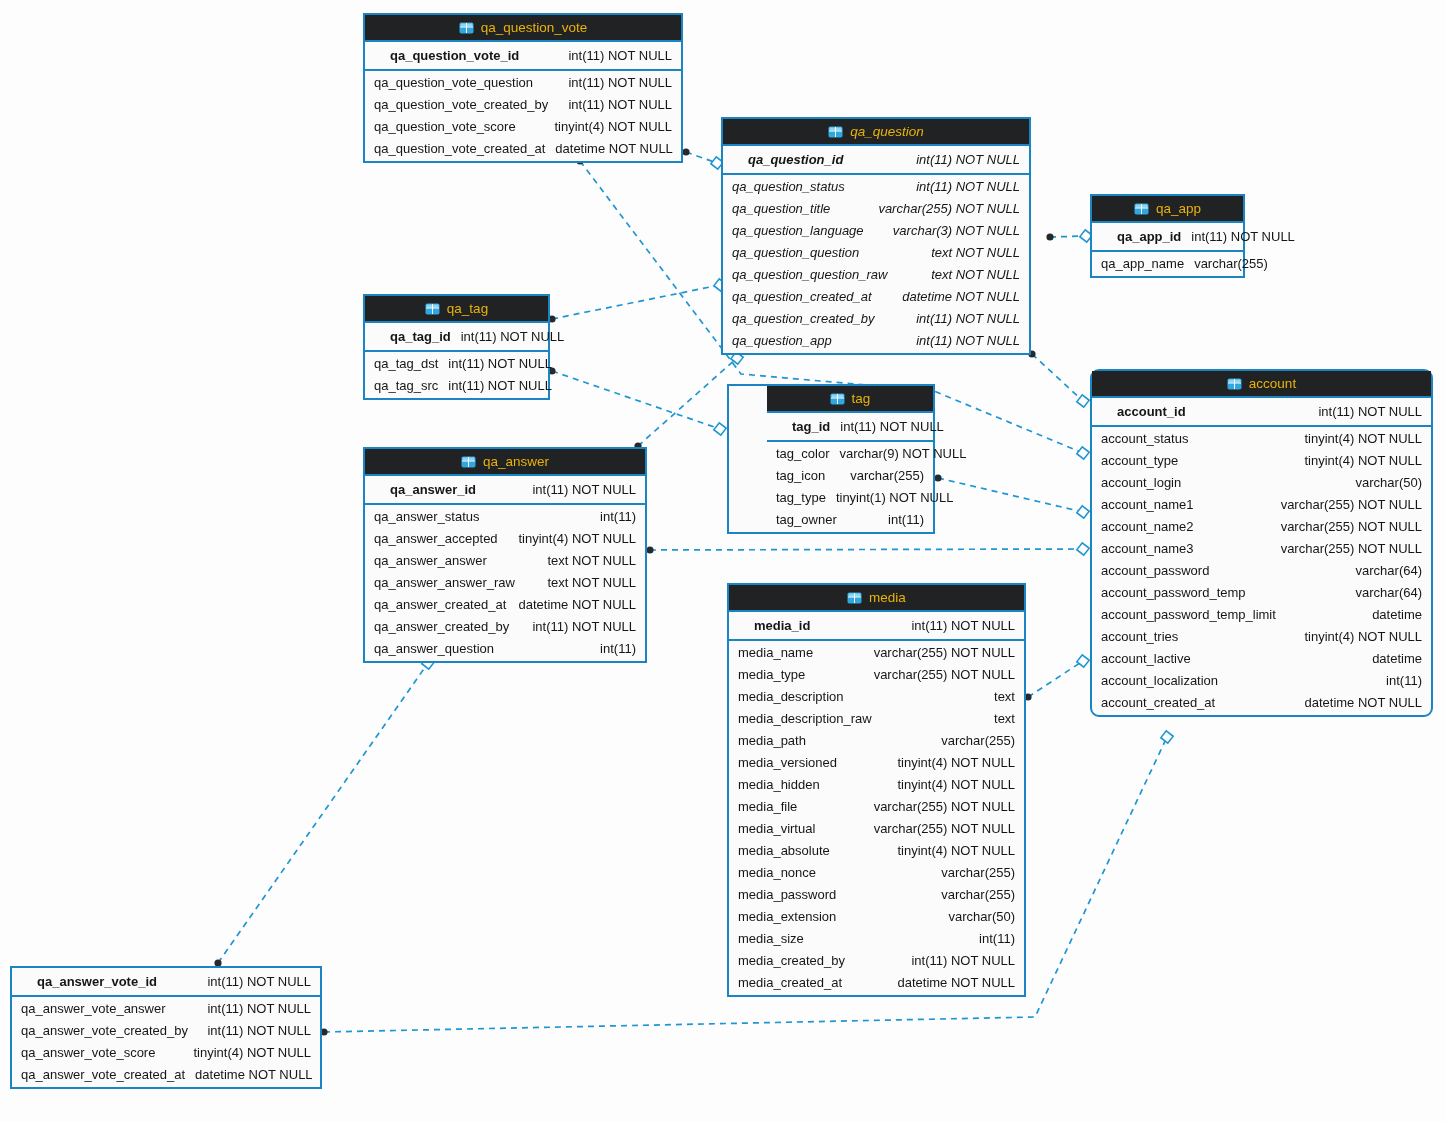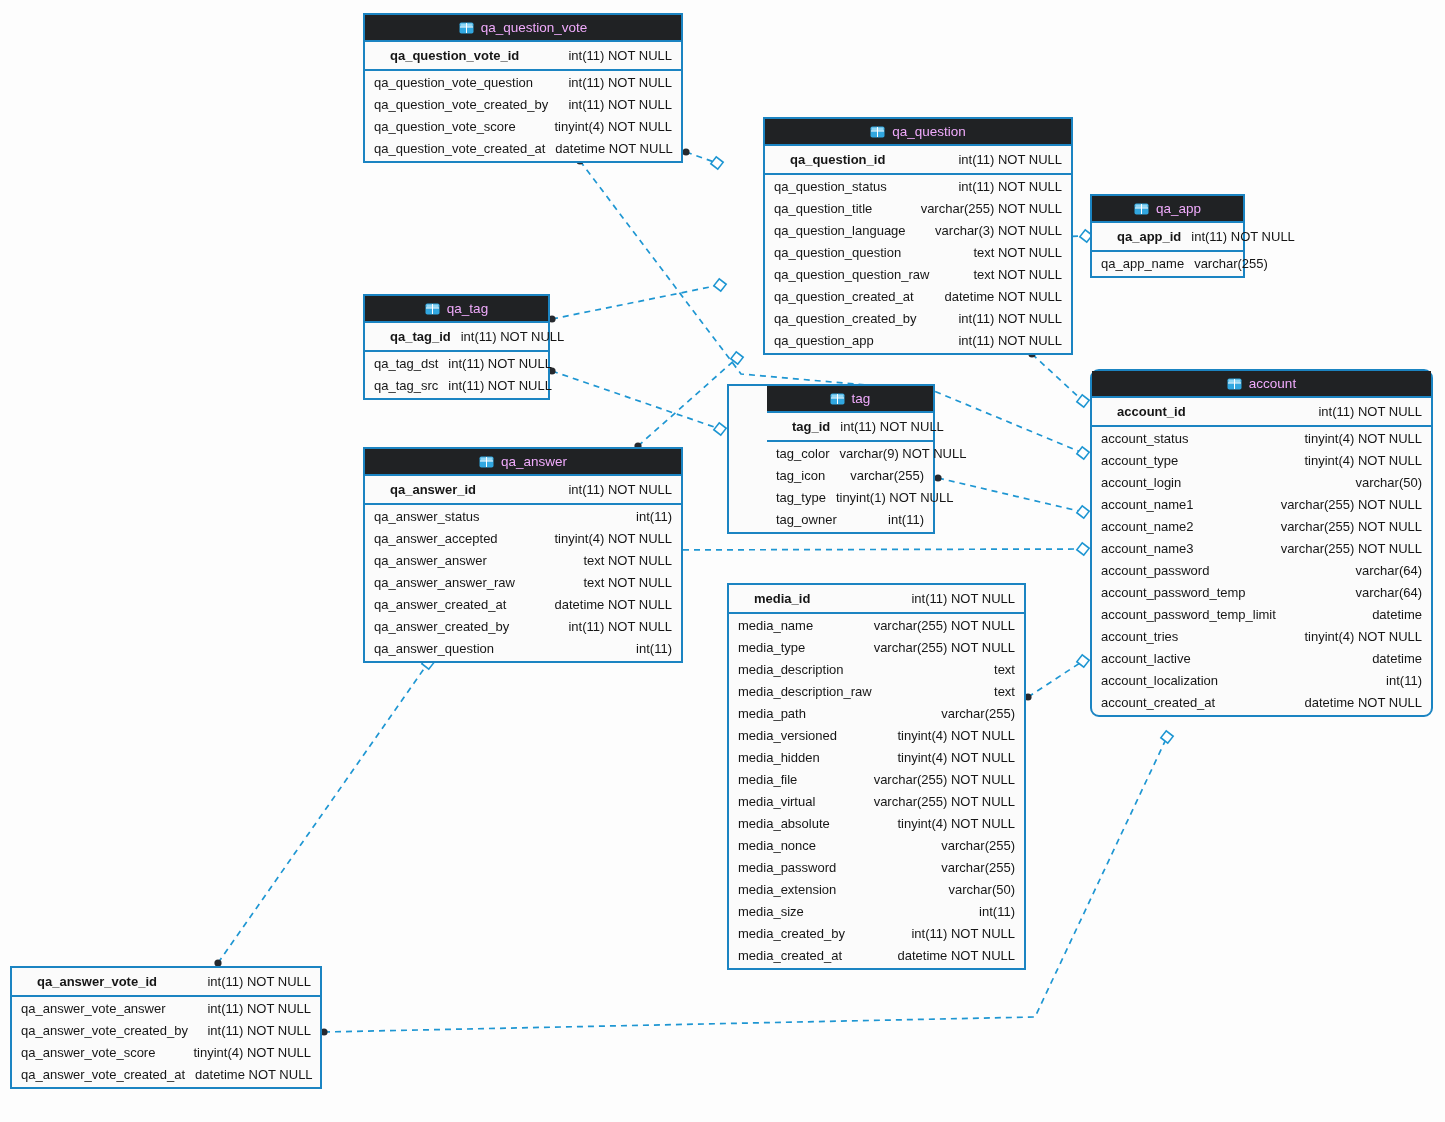--- a/index.html
+++ b/index.html
@@ -6,21 +6,21 @@
   .canvas{
     position:relative;width:1445px;height:1122px;background:#fdfdfd;
     font-family:"Liberation Sans","DejaVu Sans",sans-serif;overflow:hidden;
   }
   svg.edges{position:absolute;left:0;top:0;z-index:1;}
   .tbl{
     position:absolute;border:2px solid #1b84c2;background:#fbfbfb;color:#161616;
     box-sizing:border-box;z-index:2;
   }
   .tbl-header{
-    height:25px;background:#202224;color:#f0abfc;display:flex;align-items:center;
+    height:25px;background:#202224;color:#eab308;display:flex;align-items:center;
     justify-content:center;gap:7px;font-size:13.5px;border-bottom:2px solid #1b84c2;
     padding:0 6px;white-space:nowrap;cursor:move;
   }
   .tbl-header .ticon{display:inline-flex;align-items:center;}
   .pk-section{border-bottom:2px solid #1b84c2;padding:1px 0;}
   .cols-section{padding:1px 0;}
   .trow{
     display:flex;justify-content:space-between;gap:10px;padding:0 9px;
     height:22px;line-height:22px;font-size:13px;white-space:nowrap;
   }
@@ -101,21 +101,21 @@
         <div class="trow">
           <span class="col-name">qa_question_vote_score</span>
           <span class="col-type">tinyint(4) NOT NULL</span>
         </div>
         <div class="trow">
           <span class="col-name">qa_question_vote_created_at</span>
           <span class="col-type">datetime NOT NULL</span>
         </div>
       </div>
     </div>
-    <div class="tbl" style="left: 763px; top: 117px; width: 310px;">
+    <div class="tbl" style="left: 721px; top: 117px; width: 310px; font-style: italic;">
       <div class="tbl-header">
         <span class="ticon">
           <svg width="15" height="12" viewBox="0 0 15 12">
             <rect x="0.5" y="0.5" width="14" height="11" rx="1.8" fill="#31a7e0"></rect>
             <rect x="1.5" y="1.5" width="12" height="3" fill="#8fd6f4"></rect>
             <line x1="1" y1="5" x2="14" y2="5" stroke="#ffffff" stroke-width="1"></line>
             <line x1="7.5" y1="1" x2="7.5" y2="11" stroke="#ffffff" stroke-width="1"></line>
           </svg>
         </span>
         <span>qa_question</span>
@@ -245,21 +245,21 @@
         <div class="trow">
           <span class="col-name">tag_type</span>
           <span class="col-type">tinyint(1) NOT NULL</span>
         </div>
         <div class="trow">
           <span class="col-name">tag_owner</span>
           <span class="col-type">int(11)</span>
         </div>
       </div>
     </div>
-    <div class="tbl" style="left: 363px; top: 447px; width: 320px;">
+    <div class="tbl" style="left: 363px; top: 447px; width: 284px;">
       <div class="tbl-header">
         <span class="ticon">
           <svg width="15" height="12" viewBox="0 0 15 12">
             <rect x="0.5" y="0.5" width="14" height="11" rx="1.8" fill="#31a7e0"></rect>
             <rect x="1.5" y="1.5" width="12" height="3" fill="#8fd6f4"></rect>
             <line x1="1" y1="5" x2="14" y2="5" stroke="#ffffff" stroke-width="1"></line>
             <line x1="7.5" y1="1" x2="7.5" y2="11" stroke="#ffffff" stroke-width="1"></line>
           </svg>
         </span>
         <span>qa_answer</span>
@@ -368,20 +368,31 @@
           <span class="col-name">account_localization</span>
           <span class="col-type">int(11)</span>
         </div>
         <div class="trow">
           <span class="col-name">account_created_at</span>
           <span class="col-type">datetime NOT NULL</span>
         </div>
       </div>
     </div>
     <div class="tbl" style="left: 727px; top: 583px; width: 299px;">
+      <div class="tbl-header">
+        <span class="ticon">
+          <svg width="15" height="12" viewBox="0 0 15 12">
+            <rect x="0.5" y="0.5" width="14" height="11" rx="1.8" fill="#31a7e0"></rect>
+            <rect x="1.5" y="1.5" width="12" height="3" fill="#8fd6f4"></rect>
+            <line x1="1" y1="5" x2="14" y2="5" stroke="#ffffff" stroke-width="1"></line>
+            <line x1="7.5" y1="1" x2="7.5" y2="11" stroke="#ffffff" stroke-width="1"></line>
+          </svg>
+        </span>
+        <span>media</span>
+      </div>
       <div class="pk-section">
         <div class="trow">
           <span class="col-name">media_id</span>
           <span class="col-type">int(11) NOT NULL</span>
         </div>
       </div>
       <div class="cols-section">
         <div class="trow">
           <span class="col-name">media_name</span>
           <span class="col-type">varchar(255) NOT NULL</span>

